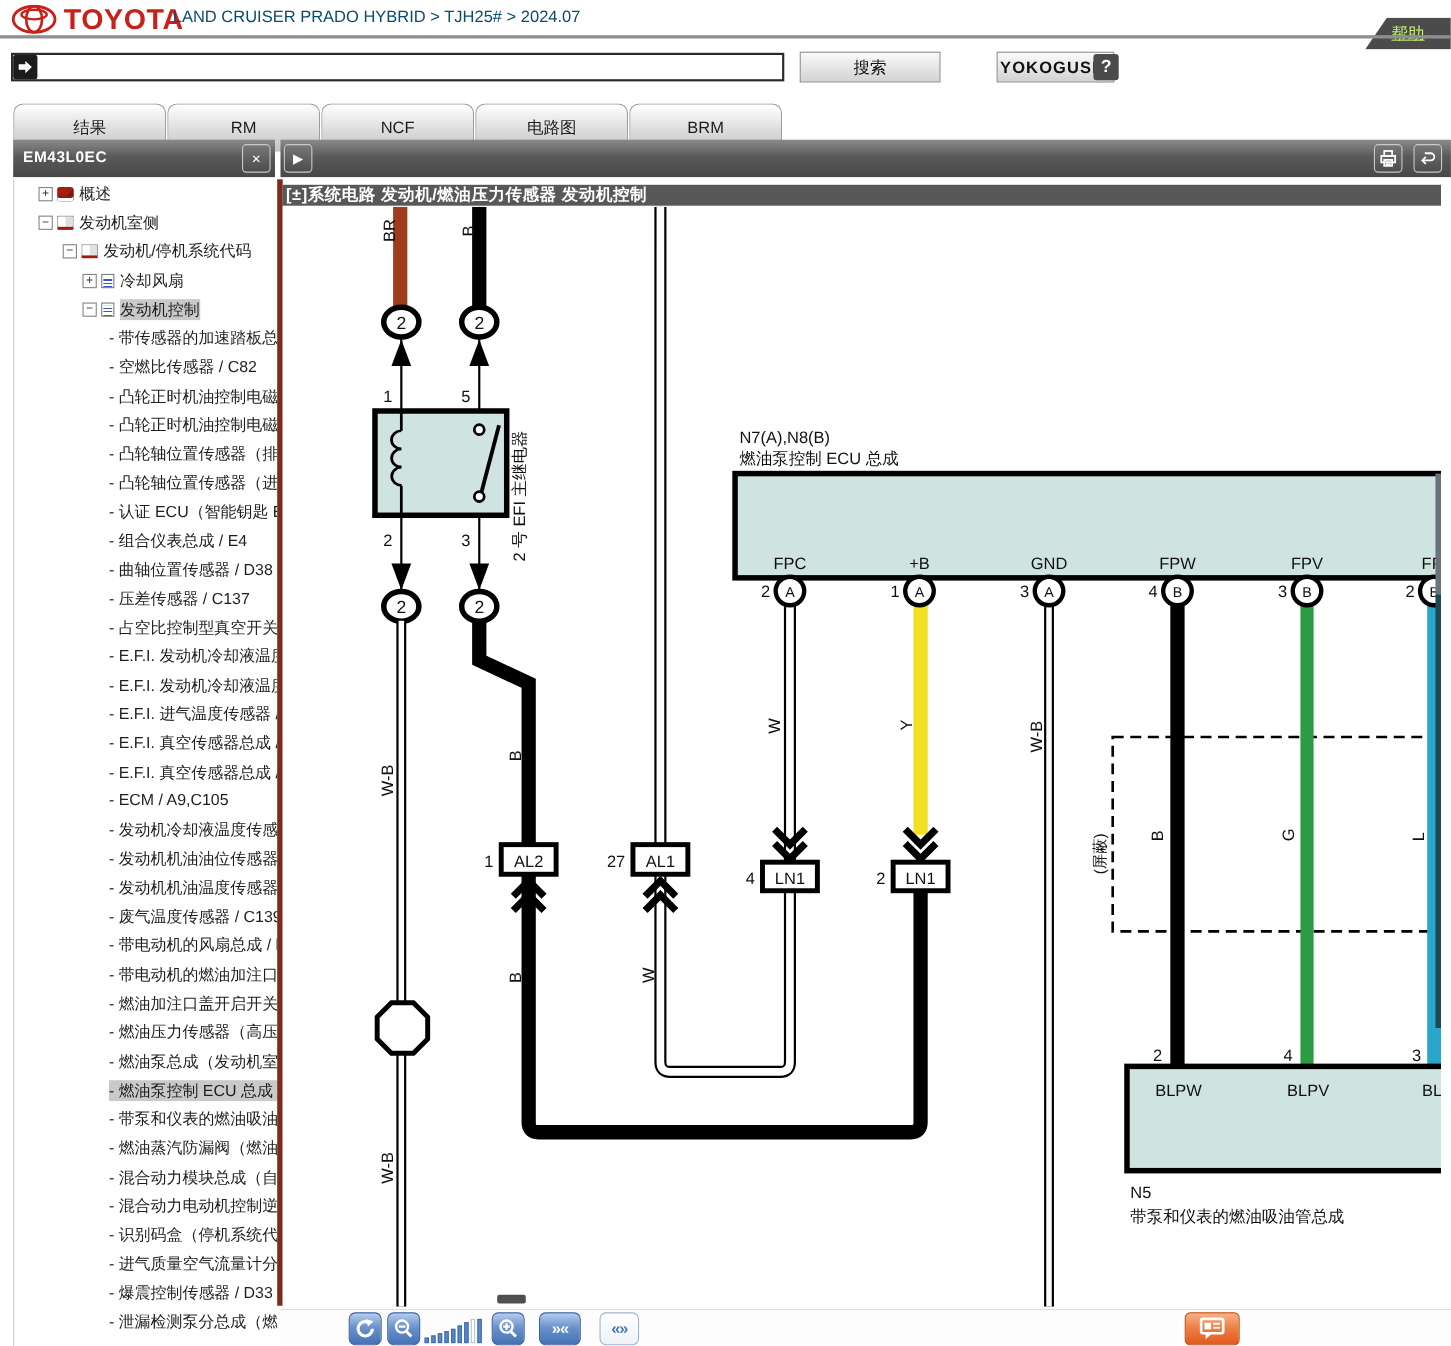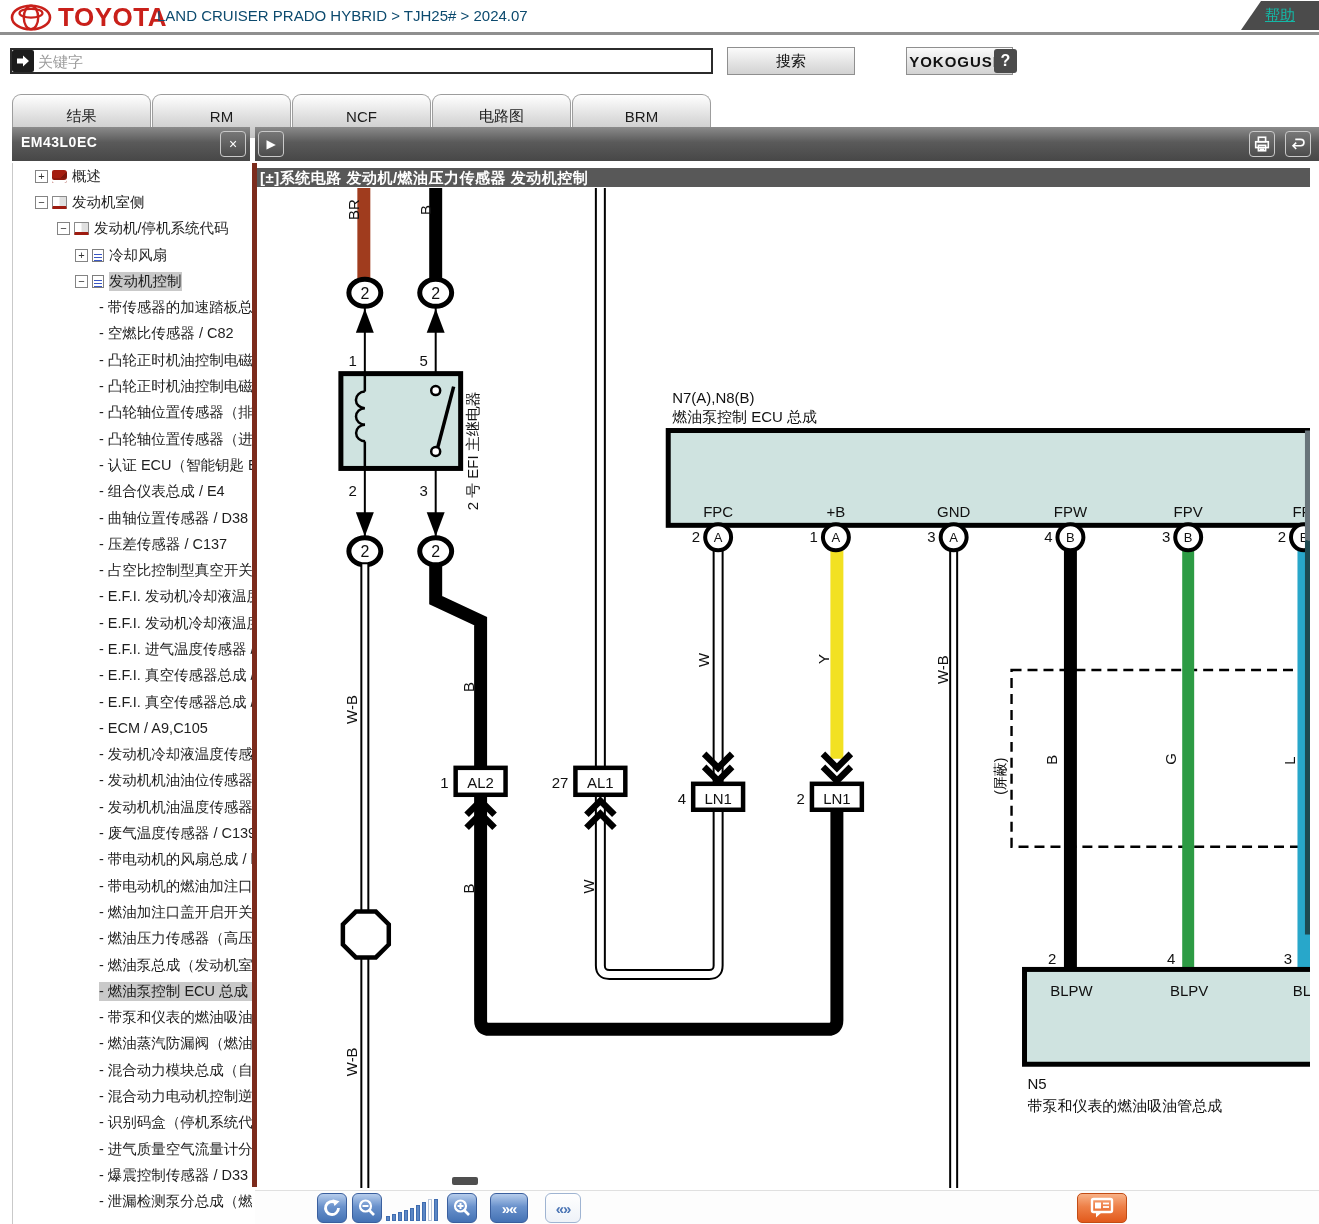--- a/index.html
+++ b/index.html
@@ -4,22 +4,22 @@
 <style>
   * { margin:0; padding:0; box-sizing:border-box; }
   html,body { width:1319px; height:1224px; overflow:hidden; background:#fff;
     font-family:"Liberation Sans", sans-serif; color:#222; }
 
   
   #top-header { position:absolute; left:0; top:0; width:1319px; height:32px; background:#fff; }
   #brand { position:absolute; left:10px; top:2px; display:flex; align-items:center; gap:6px; }
   #brand-text { font-size:26px; font-weight:bold; color:#c9201a; letter-spacing:0.5px; }
   #breadcrumb { position:absolute; left:157px; top:7px; font-size:15px; color:#0c4a6e; }
-  #help-tab { position:absolute; right:0; top:1px; width:78px; height:29px; background:#4b4b4b;
-    clip-path:polygon(20px 0, 100% 0, 100% 100%, 0 100%); color:#14b8a6; font-size:15px;
+  #help-tab { position:absolute; right:0; top:16px; width:78px; height:29px; background:#4b4b4b;
+    clip-path:polygon(20px 0, 100% 0, 100% 100%, 0 100%); color:#bef264; font-size:15px;
     display:flex; align-items:center; justify-content:center; text-decoration:underline; cursor:pointer; }
   #header-divider { position:absolute; left:0; top:32px; width:1319px; height:3px; background:#8f8f8f; }
 
   
   #search-wrap { position:absolute; left:10px; top:48px; width:703px; height:26px;
     border:2px solid #2b2b2b; background:#fff; display:flex; align-items:center; }
   #search-go { width:22px; height:22px; margin:0 4px 0 0; background:#1c1c1c; border-radius:2px;
     display:flex; align-items:center; justify-content:center; flex:0 0 auto; cursor:pointer; }
   #search-input { border:none; outline:none; flex:1; font-size:15px; color:#333; height:20px; }
   #search-input::placeholder { color:#9a9a9a; }
@@ -106,21 +106,20 @@
   <div id="help-tab">帮助</div>
 </div>
 <div id="header-divider"></div>
 
 <div id="search-wrap">
   <span id="search-go">
     <svg width="16" height="16" viewBox="0 0 16 16">
         <polygon points="2,5.5 8,5.5 8,2.5 14,8 8,13.5 8,10.5 2,10.5" fill="#fff"></polygon>
       </svg>
   </span>
-  <input id="search-input" placeholder="关键字" style="">
 </div>
 <button class="gray-btn" id="btn-search">搜索</button>
 <button class="gray-btn" id="btn-yokogushi">YOKOGUSHI</button>
 <div id="btn-qmark">?</div>
 
 <div id="tabs">
   <div class="tab">结果</div>
   <div class="tab">RM</div>
   <div class="tab">NCF</div>
   <div class="tab">电路图</div>

